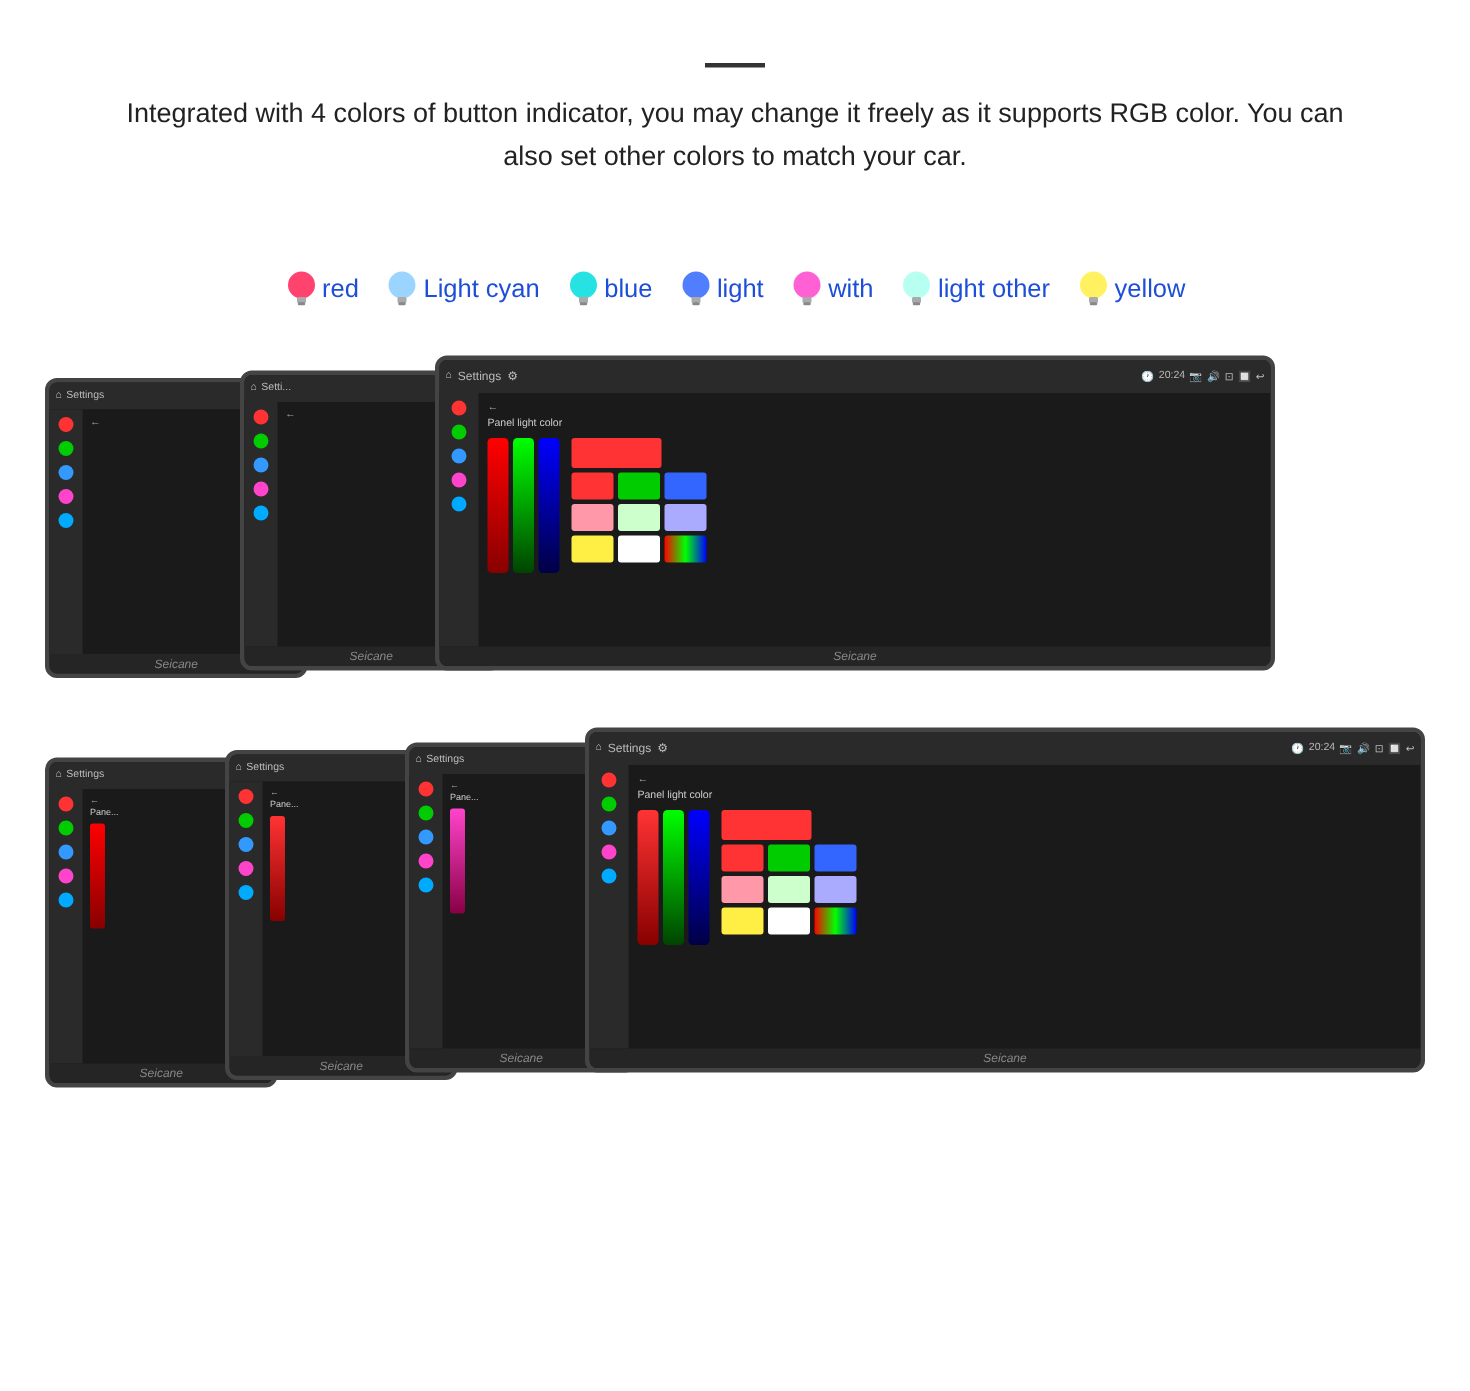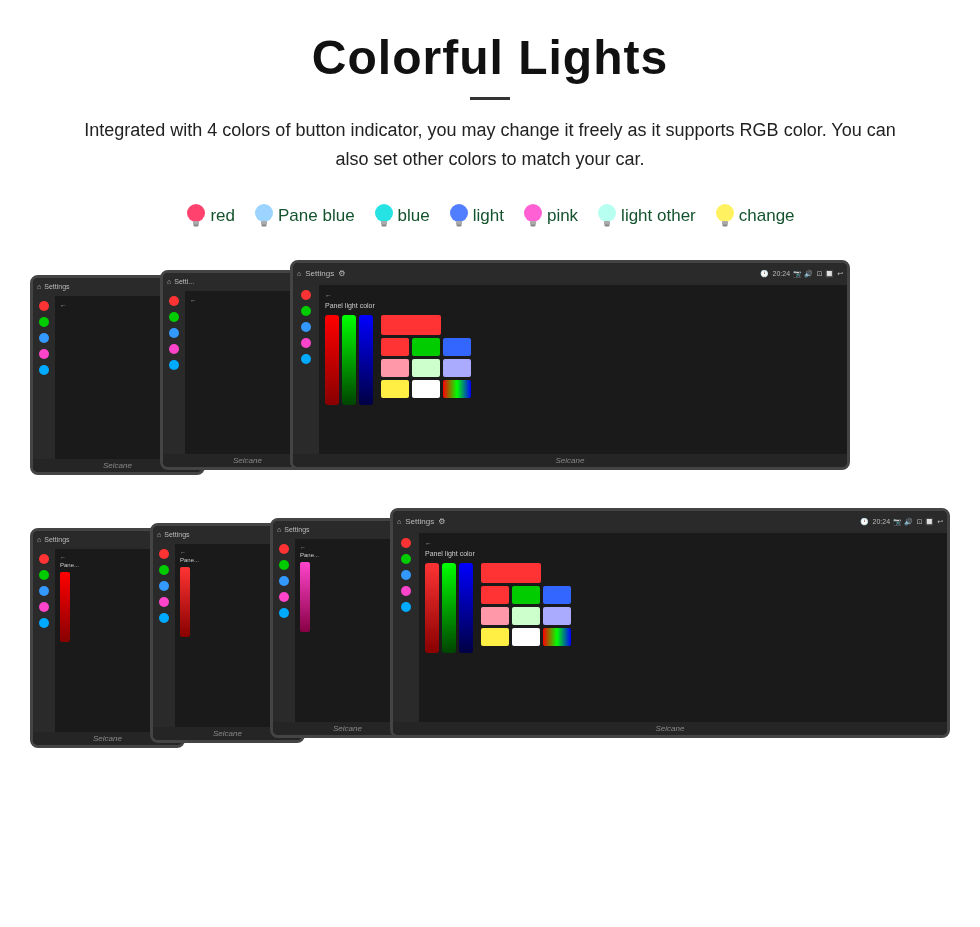--- a/index.html
+++ b/index.html
@@ -44,21 +44,22 @@
       justify-content: center;
       gap: 18px;
       margin: 18px auto 10px;
       flex-wrap: wrap;
     }
     .color-item {
       display: flex;
       align-items: center;
       gap: 3px;
       font-size: 17px;
-      color: #14532d;
+      color: #1d4ed8;
+      margin-top: 32px;
     }
     .bulb-icon {
       width: 22px;
       height: 28px;
       display: inline-block;
     }
 
     
     .screenshots-section {
       padding: 20px 30px;
@@ -185,21 +186,20 @@
       color: #888;
       font-style: italic;
       padding: 2px 0;
       background: #252525;
     }
   </style>
 </head>
 <body>
 
 <div class="header">
-  <h1>Colorful Lights</h1>
   <div class="header-divider"></div>
   <p>Integrated with 4 colors of button indicator, you may change it freely as it supports RGB color. You can also set other colors to match your car.</p>
 </div>
 
 <div class="color-row">
 
   <div class="color-item">
     <svg class="bulb-icon" viewBox="0 0 22 28" xmlns="http://www.w3.org/2000/svg">
       <ellipse cx="11" cy="11" rx="9" ry="9" fill="#ff2255" opacity="0.85"></ellipse>
       <rect x="8" y="19" width="6" height="4" rx="1" fill="#aaa"></rect>
@@ -207,21 +207,21 @@
     </svg>
     <span>red</span>
   </div>
 
   <div class="color-item">
     <svg class="bulb-icon" viewBox="0 0 22 28" xmlns="http://www.w3.org/2000/svg">
       <ellipse cx="11" cy="11" rx="9" ry="9" fill="#88ccff" opacity="0.85"></ellipse>
       <rect x="8" y="19" width="6" height="4" rx="1" fill="#aaa"></rect>
       <rect x="8.5" y="22.5" width="5" height="2" rx="1" fill="#888"></rect>
     </svg>
-    <span>Pane blue</span>
+    <span>Light cyan</span>
   </div>
 
   <div class="color-item">
     <svg class="bulb-icon" viewBox="0 0 22 28" xmlns="http://www.w3.org/2000/svg">
       <ellipse cx="11" cy="11" rx="9" ry="9" fill="#00dddd" opacity="0.85"></ellipse>
       <rect x="8" y="19" width="6" height="4" rx="1" fill="#aaa"></rect>
       <rect x="8.5" y="22.5" width="5" height="2" rx="1" fill="#888"></rect>
     </svg>
     <span>blue</span>
   </div>
@@ -234,39 +234,39 @@
     </svg>
     <span>light</span>
   </div>
 
   <div class="color-item">
     <svg class="bulb-icon" viewBox="0 0 22 28" xmlns="http://www.w3.org/2000/svg">
       <ellipse cx="11" cy="11" rx="9" ry="9" fill="#ff44cc" opacity="0.85"></ellipse>
       <rect x="8" y="19" width="6" height="4" rx="1" fill="#aaa"></rect>
       <rect x="8.5" y="22.5" width="5" height="2" rx="1" fill="#888"></rect>
     </svg>
-    <span>pink</span>
+    <span>with</span>
   </div>
 
   <div class="color-item">
     <svg class="bulb-icon" viewBox="0 0 22 28" xmlns="http://www.w3.org/2000/svg">
       <ellipse cx="11" cy="11" rx="9" ry="9" fill="#aaffee" opacity="0.85"></ellipse>
       <rect x="8" y="19" width="6" height="4" rx="1" fill="#aaa"></rect>
       <rect x="8.5" y="22.5" width="5" height="2" rx="1" fill="#888"></rect>
     </svg>
     <span>light other</span>
   </div>
 
   <div class="color-item">
     <svg class="bulb-icon" viewBox="0 0 22 28" xmlns="http://www.w3.org/2000/svg">
       <ellipse cx="11" cy="11" rx="9" ry="9" fill="#ffee44" opacity="0.85"></ellipse>
       <rect x="8" y="19" width="6" height="4" rx="1" fill="#aaa"></rect>
       <rect x="8.5" y="22.5" width="5" height="2" rx="1" fill="#888"></rect>
     </svg>
-    <span>change</span>
+    <span>yellow</span>
   </div>
 </div>
 
 <div class="screenshots-section">
 
   <div style="display:flex;justify-content:center;margin-bottom:28px;">
     <div class="top-screens-wrapper">
 
       <div class="mini-screen top-screen-a">
         <div class="mini-topbar">

